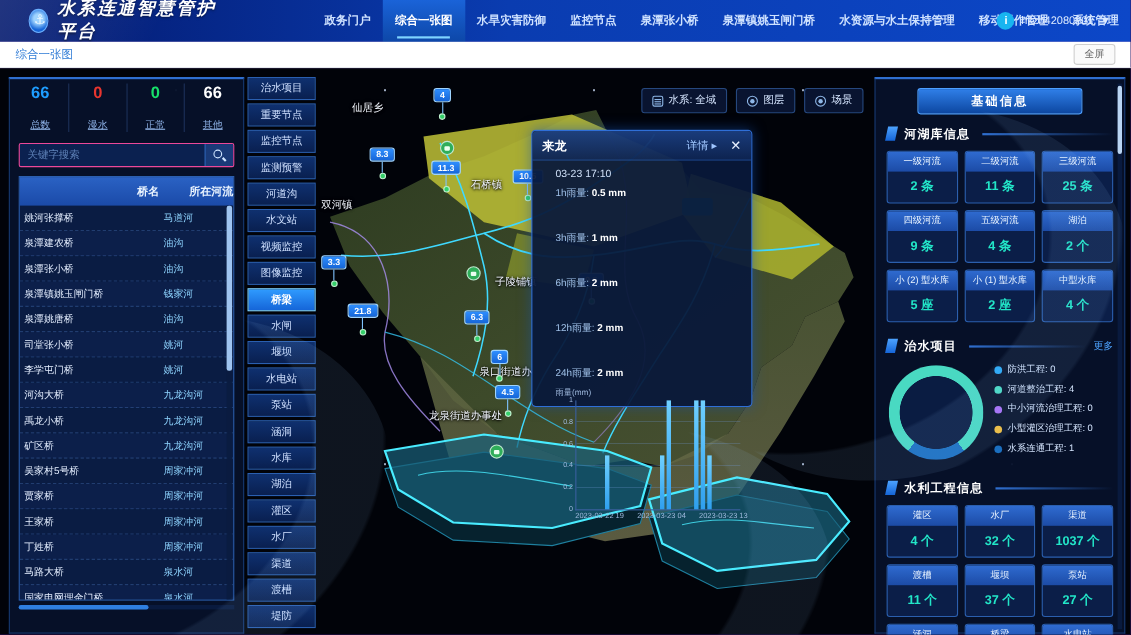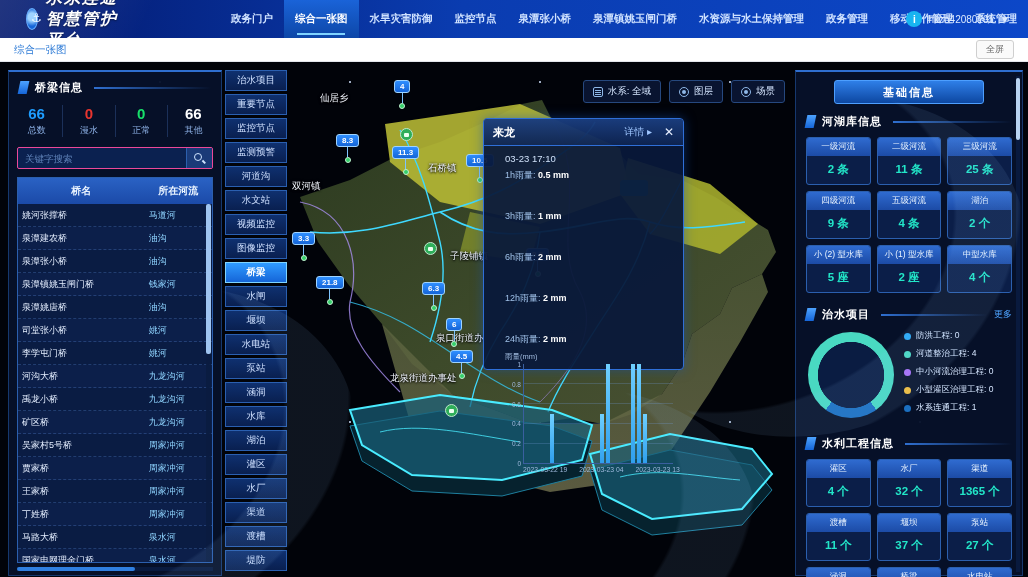--- a/index.html
+++ b/index.html
@@ -64,32 +64,32 @@
   .sec-title { color:#fff; font-weight:bold; font-size:11px; letter-spacing:1px; white-space:nowrap; }
   .sec-line { flex:1; height:2px; background:linear-gradient(90deg,#2f6fd0,rgba(47,111,208,0)); margin-left:4px; }
   .more-link { color:#4da3ff; font-size:9px; cursor:pointer; }
 
   
   .left-panel { left:8px; top:8px; width:214px; height:506px; }
   .stats-row { display:flex; padding:4px 2px 8px 2px; }
   .stat { flex:1; text-align:center; border-right:1px solid rgba(70,110,180,.35); }
   .stat:last-child { border-right:none; }
   .stat .v { font-size:15px; font-weight:bold; }
-  .stat .l { font-size:9px; color:#8fb3e8; margin-top:2px; }
+  .stat .l { font-size:9px; color:#8fb3e8; margin-top:14px;text-decoration:underline; }
   .search-row { display:flex; margin:2px 8px 8px 8px; height:22px; border:1px solid #ec4899; border-radius:2px;
     background:#0b2150; overflow:hidden; }
   .search-input { flex:1; background:transparent; border:none; outline:none; color:#cfe2ff;
     font-size:9.5px; padding:0 7px; font-family:inherit; }
   .search-input::placeholder { color:#5f82b8; }
   .search-btn { width:26px; background:#1a3a78; border-left:1px solid #2c5fae; position:relative; cursor:pointer; }
   .mag { position:absolute; left:7px; top:5px; width:8px; height:8px; border:1.5px solid #cfe4ff; border-radius:50%; }
   .mag:after { content:""; position:absolute; left:7px; top:7px; width:4px; height:1.5px; background:#cfe4ff; transform:rotate(45deg); }
   .btable { margin:0 8px; border:1px solid #2b5fae; position:relative; }
   .btable-head { display:flex; background:linear-gradient(180deg,#2a62c4,#1b4aa8); }
-  .btable-head div { color:#eaf4ff; font-weight:bold; font-size:10px; padding:6px 0; text-align:center; }
+  .btable-head div { color:#eaf4ff; font-weight:bold; font-size:10px; padding:6px 0; text-align:right; }
   .col-name { width:128px; } .col-river { width:68px; }
   .btable-body { height:358px; overflow:hidden; }
   .btable-row { display:flex; border-bottom:1px dashed rgba(90,140,220,.30); background:rgba(16,44,100,.45); cursor:pointer; }
   .btable-row:nth-child(even){ background:rgba(22,56,124,.40); }
   .btable-row div { font-size:9px; padding:4.5px 4px; white-space:nowrap; overflow:hidden; }
   .cell-name { width:128px; color:#e4eeff; }
   .cell-river { width:68px; color:#8fd4ff; }
   .vscroll { position:absolute; right:1px; top:26px; width:5px; height:358px; background:rgba(10,28,64,.9); }
   .vscroll .thumb { position:absolute; left:0; top:0; width:5px; height:150px; background:#9fc4f0; border-radius:2px; cursor:pointer; }
   .hscroll { margin:4px 8px 0 8px; height:4px; background:rgba(10,28,64,.9); position:relative; }
@@ -178,21 +178,20 @@
       <div class="app-title">水系连通智慧管护平台</div>
     </div>
     <div class="nav-items" id="navItems">
         <div class="nav-item">政务门户</div>
         <div class="nav-item active">综合一张图</div>
         <div class="nav-item">水旱灾害防御</div>
         <div class="nav-item">监控节点</div>
         <div class="nav-item">泉潭张小桥</div>
         <div class="nav-item">泉潭镇姚玉闸门桥</div>
         <div class="nav-item">水资源与水土保持管理</div>
-        <div class="nav-item">政务管理</div>
         <div class="nav-item">移动工作管理</div>
         <div class="nav-item">系统管理</div>
       </div>
     <div class="nav-user">
       <div class="avatar">i</div>
       <span>hkzb42080201</span>
       <span class="caret">▼</span>
     </div>
   </div>
 
@@ -320,25 +319,20 @@
           <div class="cam-marker" style="left: 134px; top: 180px;"></div>
           <div class="cam-marker" style="left: 155px; top: 342px;"></div>
         </div>
     </div>
 
     <div class="wm wm1"></div>
     <div class="wm wm2"></div>
     <div class="wm wm3"></div>
 
     <div class="panel left-panel">
-      <div class="sec-head">
-        <div class="sec-ico"></div>
-        <div class="sec-title">桥梁信息</div>
-        <div class="sec-line"></div>
-      </div>
       <div class="stats-row" id="bridgeStats">
           <div class="stat">
             <div class="v" style="color: rgb(30, 157, 255);">66</div>
             <div class="l">总数</div>
           </div>
           <div class="stat">
             <div class="v" style="color: rgb(232, 53, 47);">0</div>
             <div class="l">漫水</div>
           </div>
           <div class="stat">
@@ -620,21 +614,21 @@
           <div class="info-card">
             <div class="cl">灌区</div>
             <div class="cv">4 个</div>
           </div>
           <div class="info-card">
             <div class="cl">水厂</div>
             <div class="cv">32 个</div>
           </div>
           <div class="info-card">
             <div class="cl">渠道</div>
-            <div class="cv">1365 个</div>
+            <div class="cv">1037 个</div>
           </div>
           <div class="info-card">
             <div class="cl">渡槽</div>
             <div class="cv">11 个</div>
           </div>
           <div class="info-card">
             <div class="cl">堰坝</div>
             <div class="cv">37 个</div>
           </div>
           <div class="info-card">

